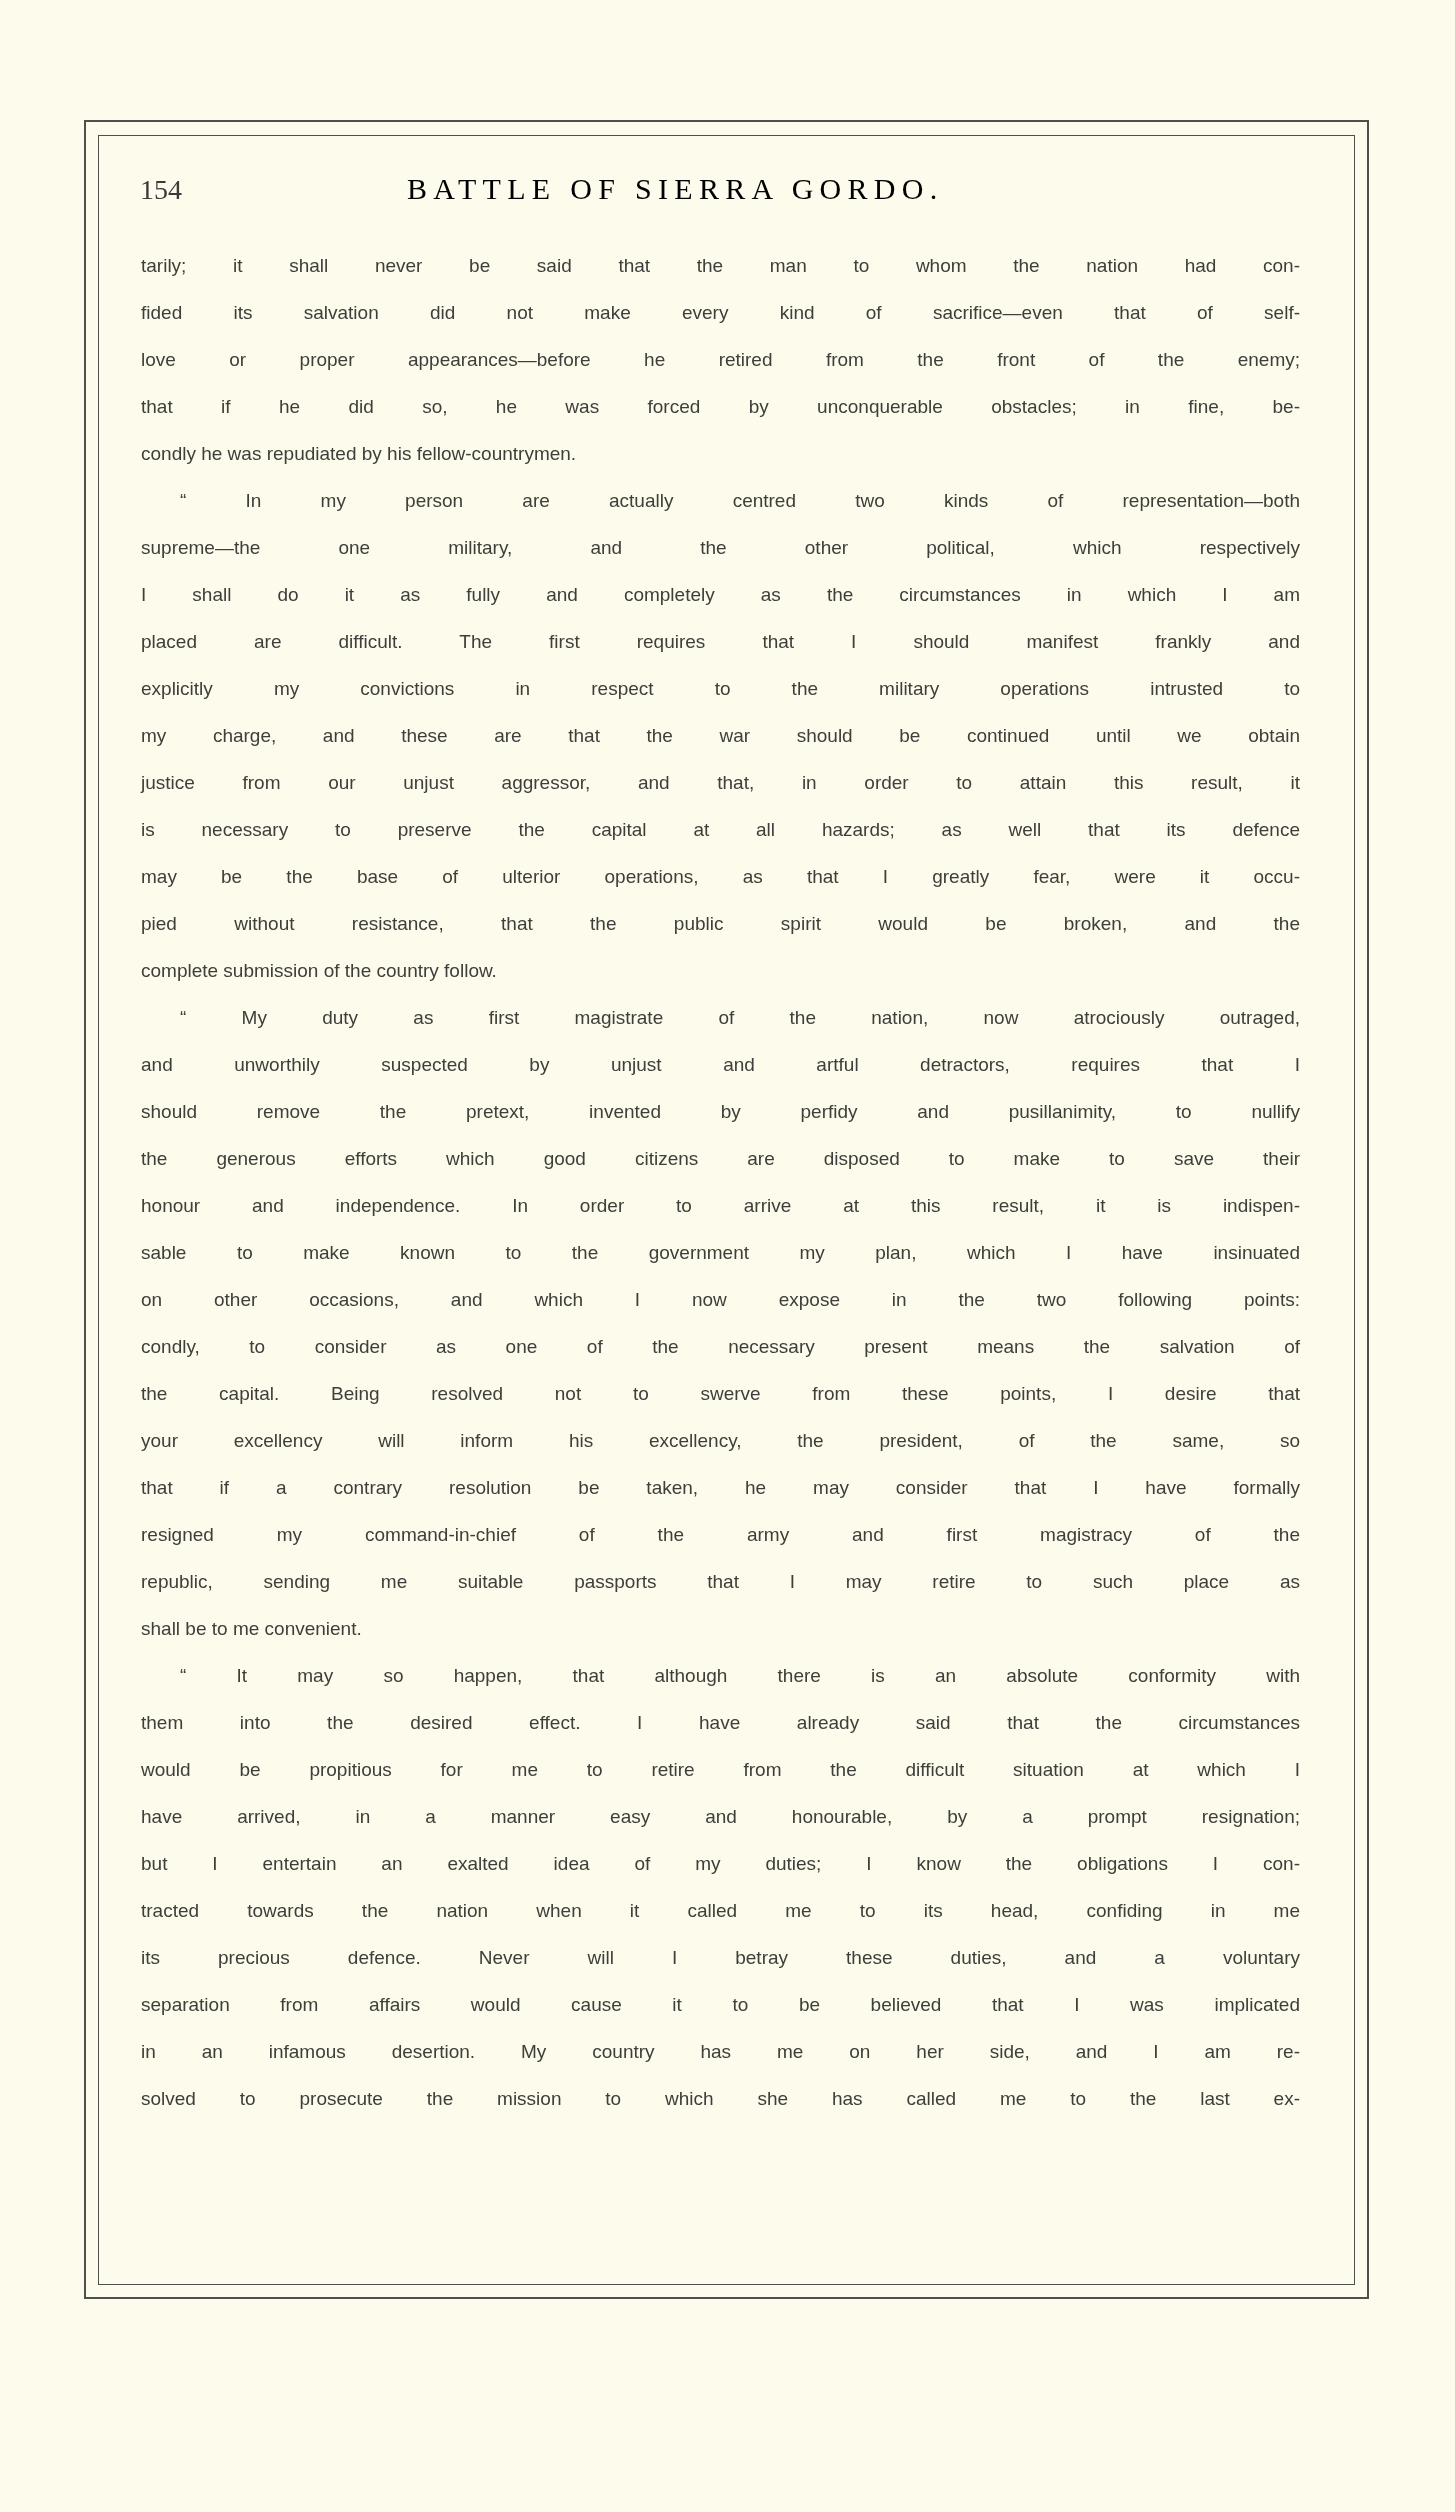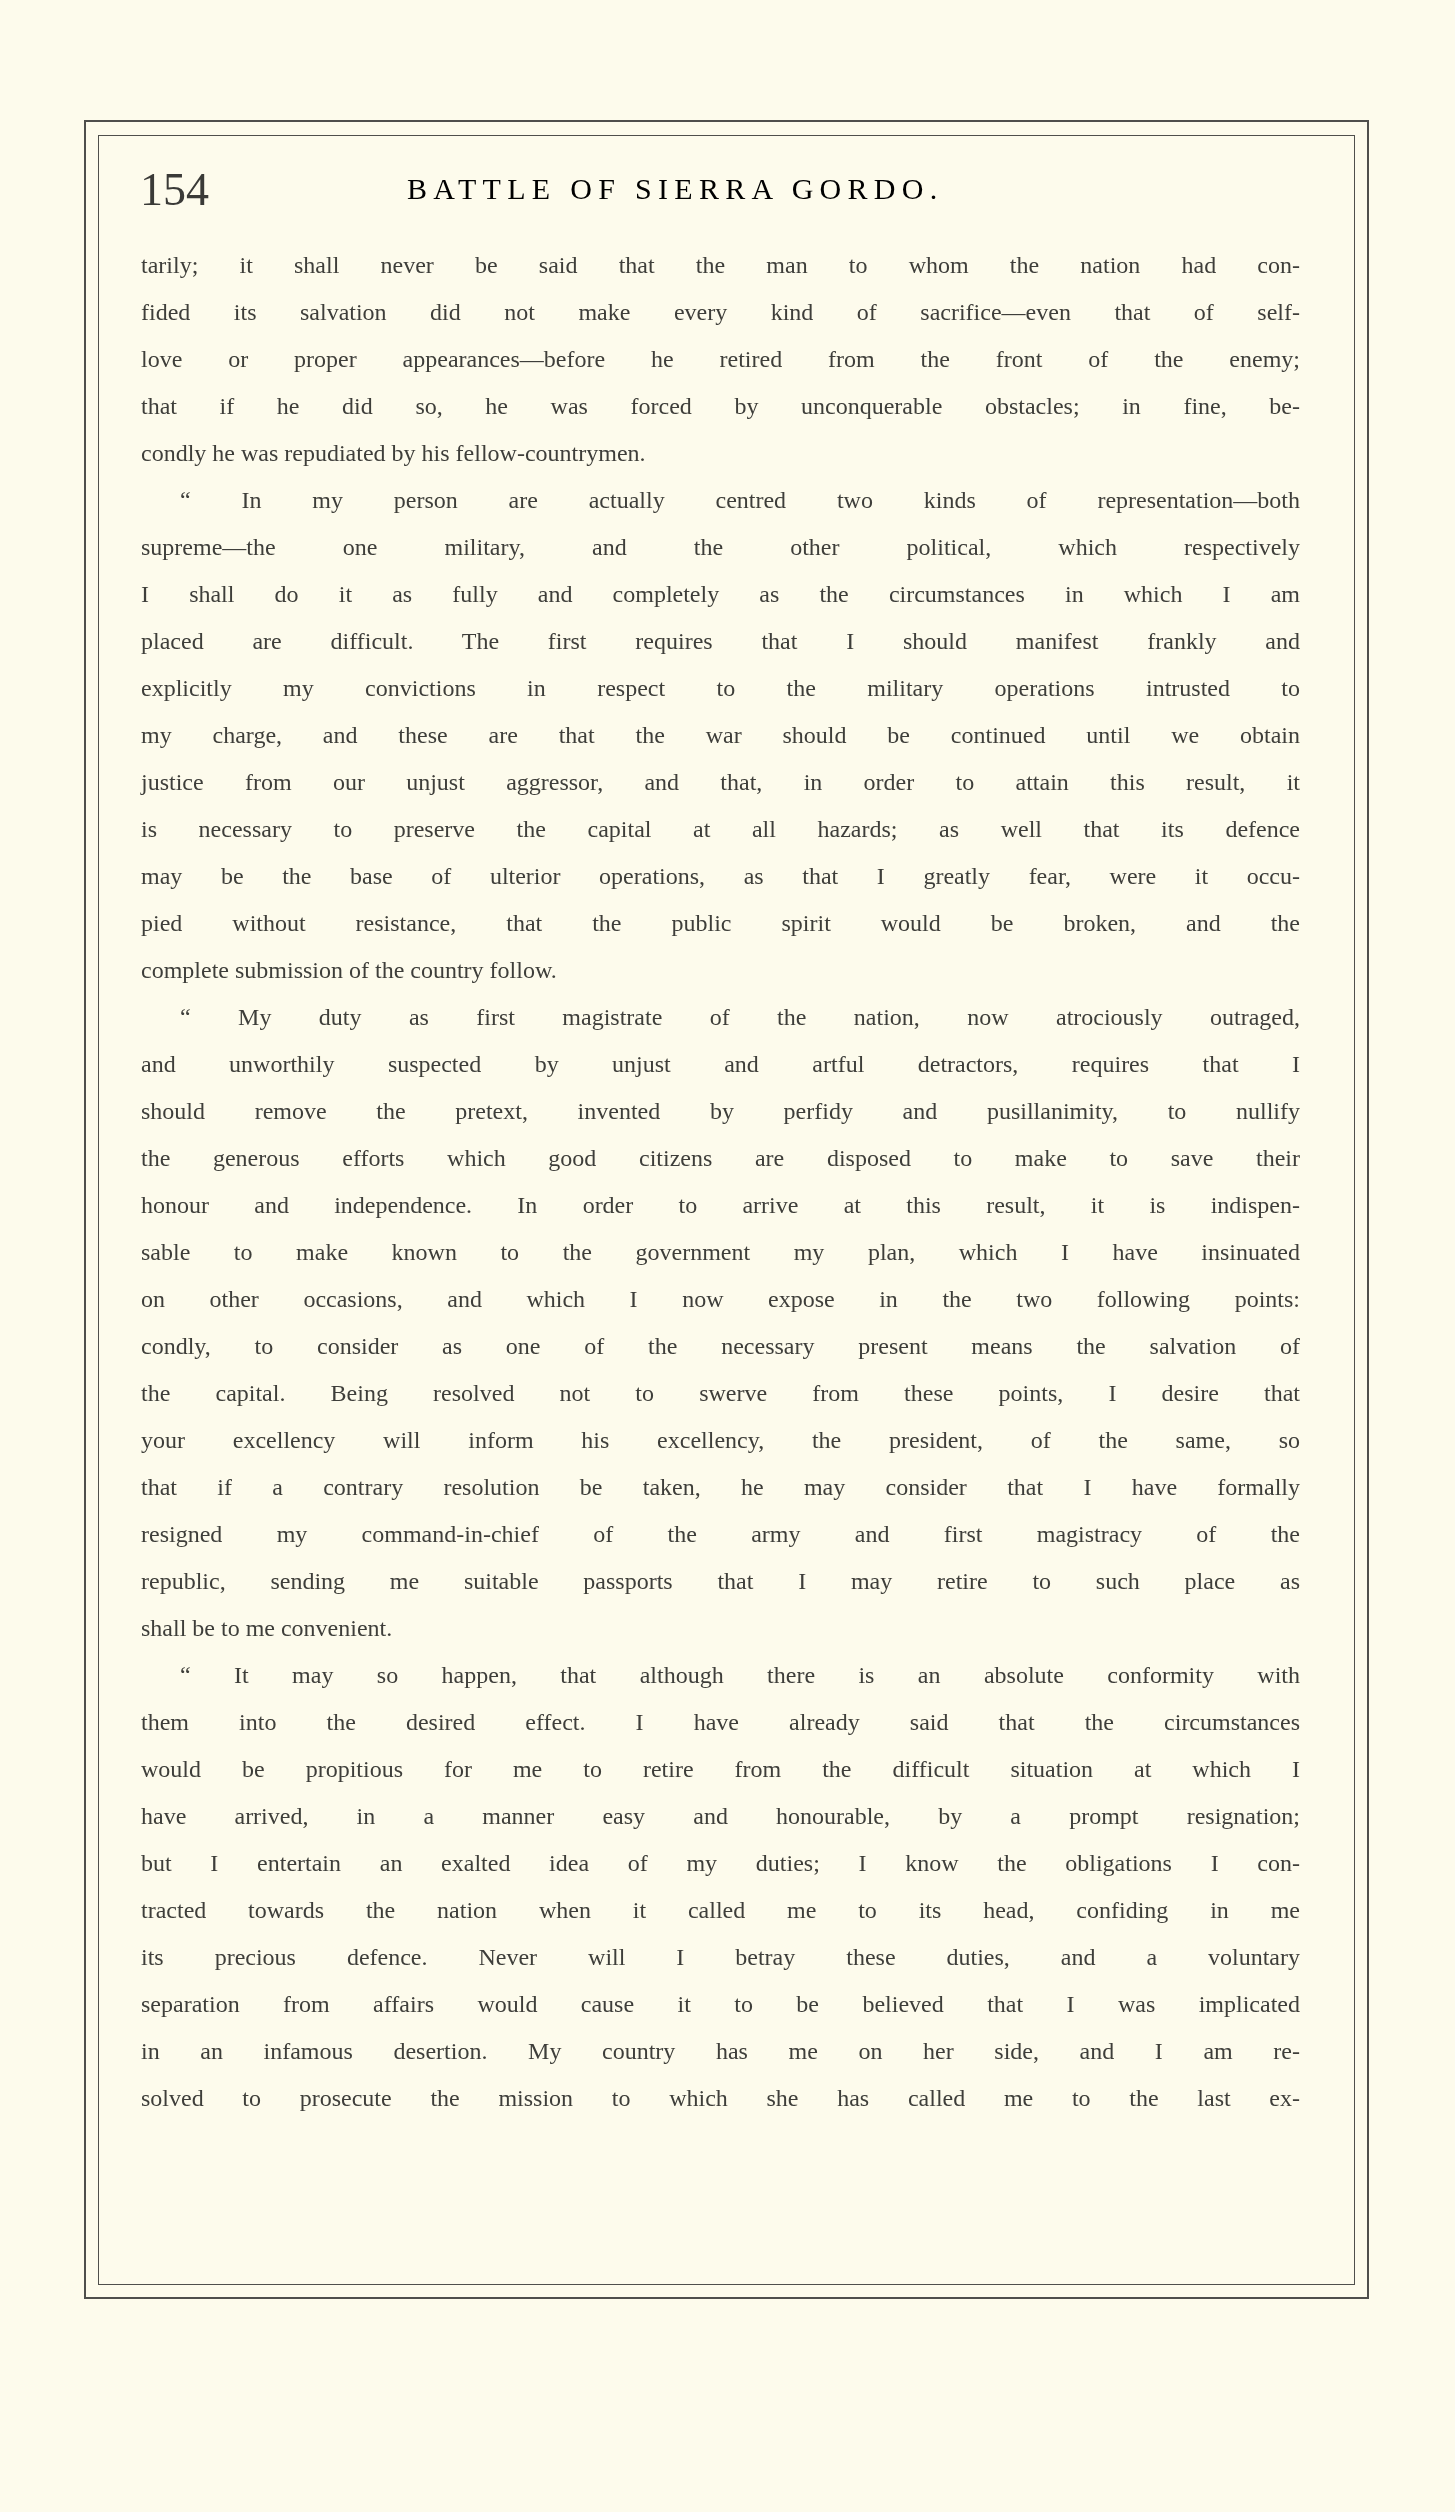--- a/index.html
+++ b/index.html
@@ -12,34 +12,34 @@
   .frame-outer {
     position: absolute; left: 84px; top: 120px; width: 1285px; height: 2179px;
     border: 2.9px solid #4f4f4c; box-sizing: border-box;
   }
   .frame-inner {
     position: absolute; left: 98px; top: 135px; width: 1257px; height: 2150px;
     border: 1.9px solid #4f4f4c; box-sizing: border-box;
   }
   .page-number {
     position: absolute; left: 140px; top: 170px;
-    font-family: "Liberation Serif", serif; font-size: 46px; line-height: 39px;
+    font-family: "Liberation Serif", serif; font-size: 28px; line-height: 39px;
     color: #3a3a37;
   }
   .running-head {
     position: absolute; left: 407px; top: 171px; width: 640px;
     font-family: "Liberation Serif", serif; font-size: 30px; line-height: 35px;
     letter-spacing: 6.3px; white-space: nowrap; color: #000000;
   }
   .body-text {
     position: absolute; left: 141px; top: 246px; width: 1159px;
   }
   .line {
     height: 47px; line-height: 39px;
-    font-family: Liberation Serif, serif; font-size: 24px;
+    font-family: Liberation Sans, sans-serif; font-size: 19px;
     text-align: justify; text-align-last: justify; white-space: nowrap;
     overflow: visible;
   }
   .line.last { text-align-last: left; }
   .line.indent { padding-left: 39px; }
 </style>
 </head>
 <body>
 
 <div class="frame-outer"></div>

